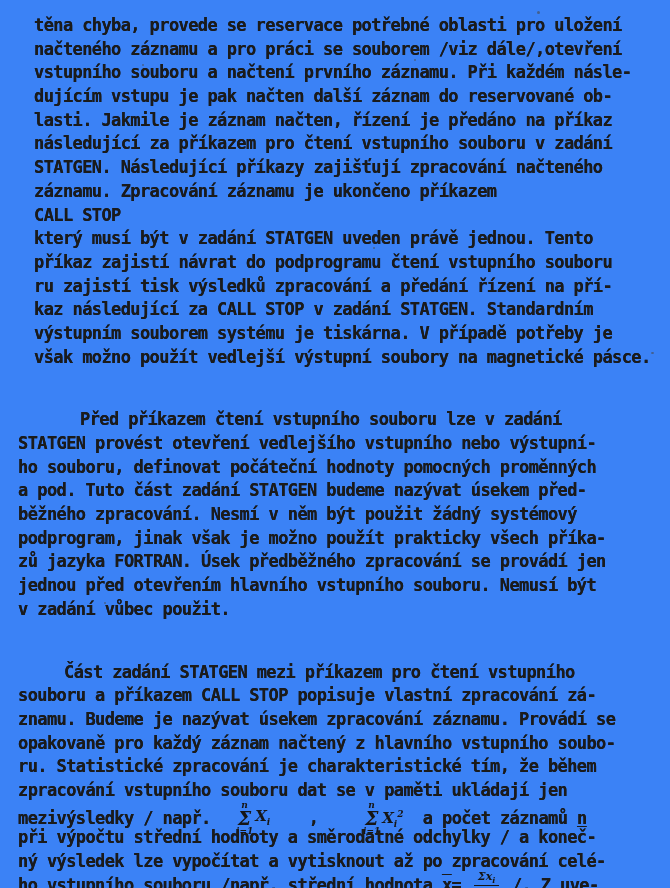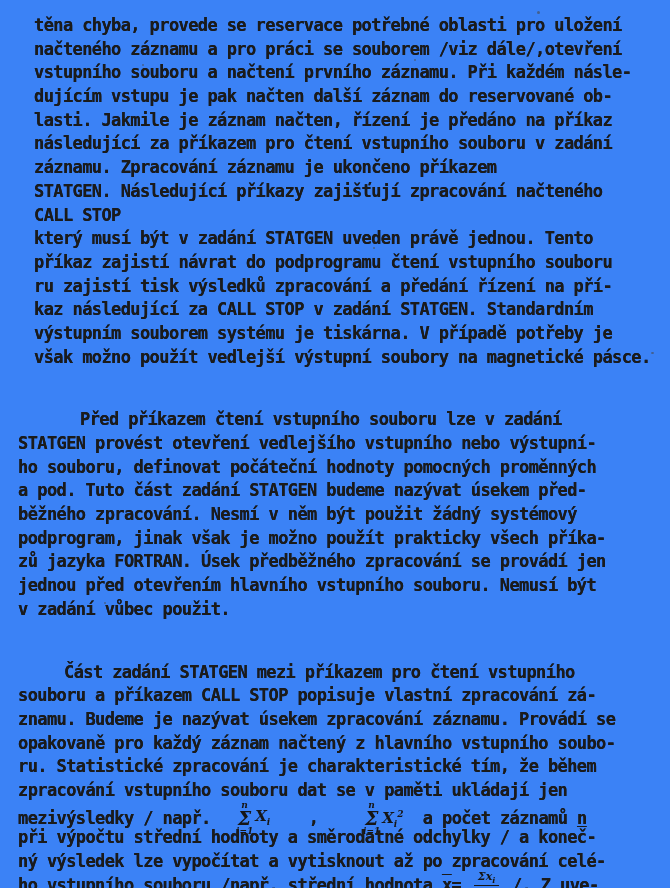--- a/index.html
+++ b/index.html
@@ -40,22 +40,22 @@
 <body>
 
 <div class="page">
   <div class="text-column">
       <div class="line">těna chyba, provede se reservace potřebné oblasti pro uložení</div>
       <div class="line">načteného záznamu a pro práci se souborem /viz dále/,otevření</div>
       <div class="line">vstupního souboru a načtení prvního záznamu. Při každém násle-</div>
       <div class="line">dujícím vstupu je pak načten další záznam do reservované ob-</div>
       <div class="line">lasti. Jakmile je záznam načten, řízení je předáno na příkaz</div>
       <div class="line">následující za příkazem pro čtení vstupního souboru v zadání</div>
+      <div class="line">STATGEN. Následující příkazy zajišťují zpracování načteného</div>
       <div class="line">záznamu. Zpracování záznamu je ukončeno příkazem</div>
-      <div class="line">STATGEN. Následující příkazy zajišťují zpracování načteného</div>
       <div class="line center">CALL STOP</div>
       <div class="line">který musí být v zadání STATGEN uveden právě jednou. Tento</div>
       <div class="line">příkaz zajistí návrat do podprogramu čtení vstupního souboru</div>
       <div class="line">ru zajistí tisk výsledků zpracování a předání řízení na pří-</div>
       <div class="line">kaz následující za CALL STOP v zadání STATGEN. Standardním</div>
       <div class="line">výstupním souborem systému je tiskárna. V případě potřeby je</div>
       <div class="line">však možno použít vedlejší výstupní soubory na magnetické pásce.</div>
       <div class="line indent">Před příkazem čtení vstupního souboru lze v zadání</div>
       <div class="line">STATGEN provést otevření vedlejšího vstupního nebo výstupní-</div>
       <div class="line">ho souboru, definovat počáteční hodnoty pomocných proměnných</div>

